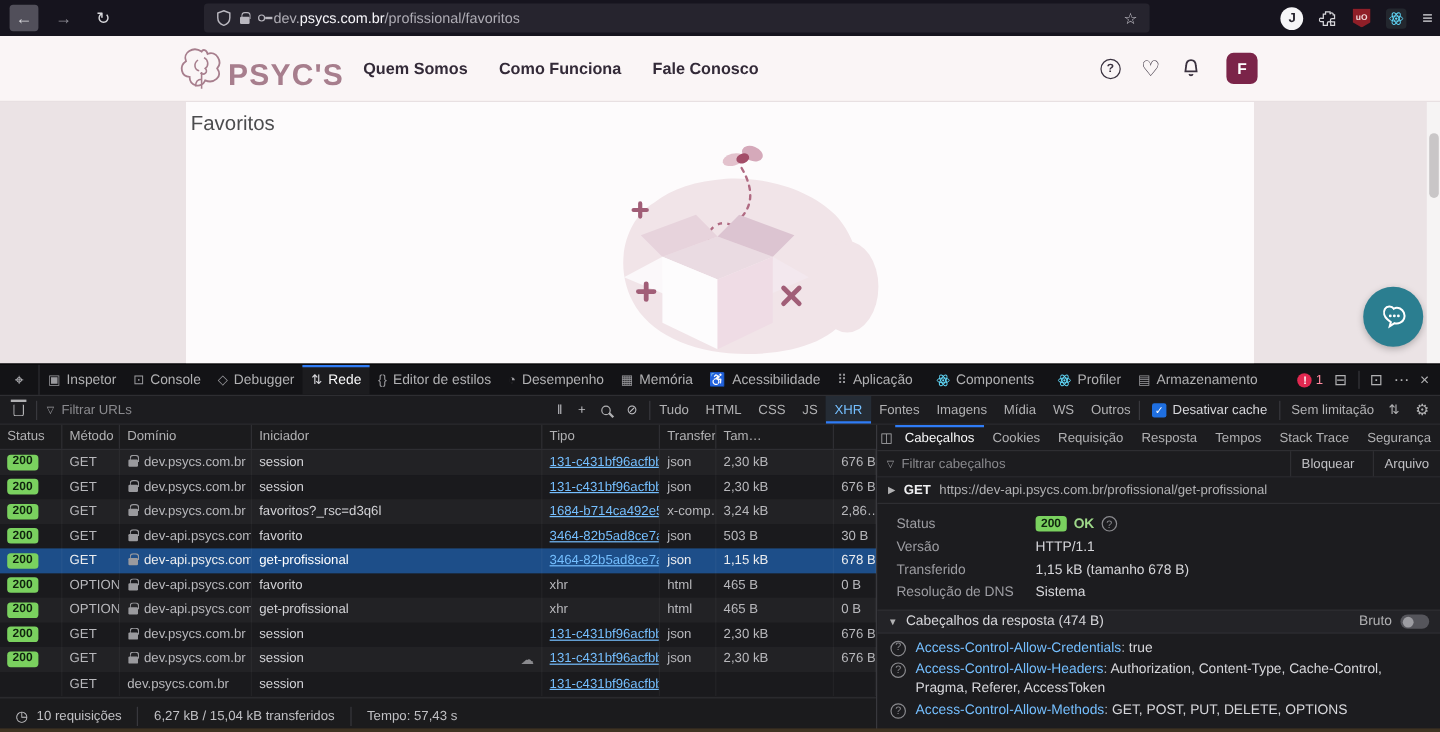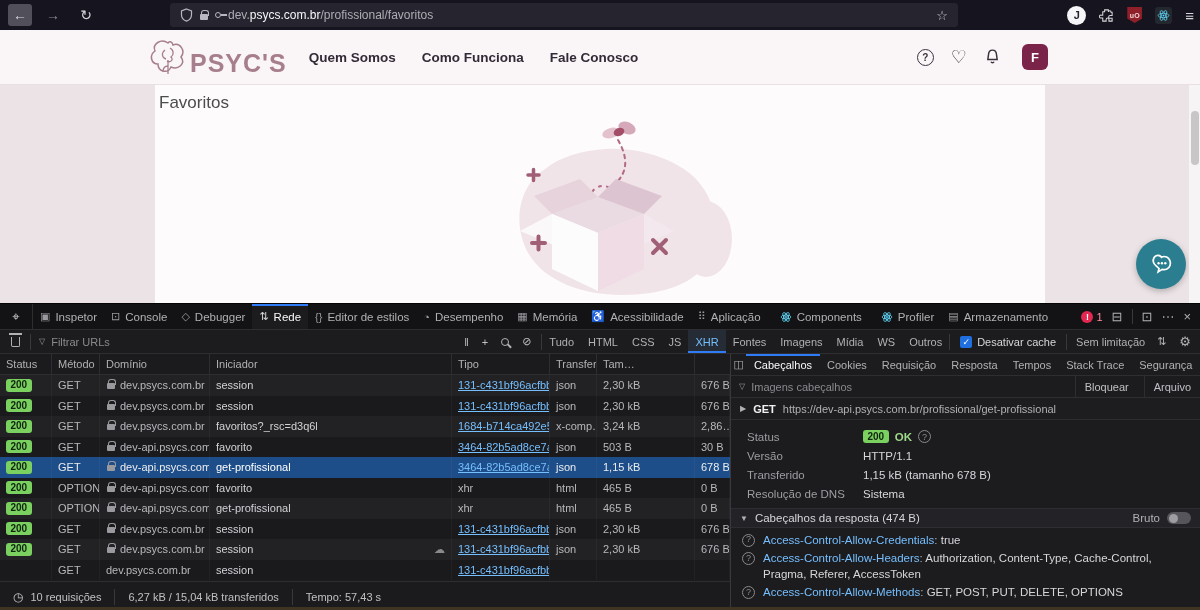--- a/index.html
+++ b/index.html
@@ -24,21 +24,21 @@
   .ext-icons { position:absolute; right:6px; top:0; height:30px; display:flex; align-items:center; gap:13px; }
   .ext-avatar { width:19px; height:19px; border-radius:50%; background:#f5f5f7; color:#26242e; font-size:11px; font-weight:bold; display:flex; align-items:center; justify-content:center; }
   .ublock { width:15px; height:16px; background:#8f1f28; clip-path:polygon(0 0,100% 0,100% 72%,50% 100%,0 72%); display:flex; align-items:center; justify-content:center; color:#f0d9da; font-size:7px; font-weight:bold; }
   .react-ext { width:17px; height:17px; background:#23272e; border-radius:3px; display:flex; align-items:center; justify-content:center; }
   .menu-icon { color:#d7d7db; font-size:15px; }
 
   
   .site-header { position:absolute; top:30px; left:0; right:0; height:55px; background:#faf5f6; border-bottom:1px solid #e8e0e2; display:flex; align-items:center; padding-left:148px; }
   .logo { display:flex; align-items:center; gap:2px; }
   .logo-text { font-size:25px; font-weight:bold; letter-spacing:1px; color:#a77e8d;margin-top:13px; }
-  .site-nav { display:flex; gap:26px; margin-left:22px; }
+  .site-nav { display:flex; gap:26px; margin-left:16px; }
   .nav-item { font-size:13.5px; font-weight:bold; color:#332a38; }
   .hdr-right { position:absolute; right:152px; display:flex; align-items:center; gap:17px; }
   .help-circle { width:17px; height:17px; border:1.6px solid #3a313f; border-radius:50%; color:#3a313f; font-size:10px; font-weight:bold; display:flex; align-items:center; justify-content:center; }
   .heart-glyph { font-size:18px; color:#3a313f; line-height:1; }
   .site-avatar { width:26px; height:26px; border-radius:6px; background:#7b2449; color:#fff; font-weight:bold; font-size:13px; display:flex; align-items:center; justify-content:center; margin-left:4px; }
 
   
   .page { position:absolute; top:85px; left:0; right:0; height:218px; background:#ebe3e5; overflow:hidden; }
   .card { position:absolute; left:155px; right:155px; top:0; bottom:-40px; background:#fdfbfc; }
   .page-title { position:absolute; left:4px; top:8px; font-size:17px; color:#4c4c4e; }
@@ -675,21 +675,21 @@
 
             <div class="d-tab">Tempos</div>
 
             <div class="d-tab">Stack Trace</div>
 
             <div class="d-tab">Segurança</div>
 
         </div>
         <div class="detail-filter">
           <span class="funnel">▽</span>
-          <span>Imagens cabeçalhos</span>
+          <span>Filtrar cabeçalhos</span>
           <div class="df-spacer"></div>
           <div class="df-btn">Bloquear</div>
           <div class="df-btn">Arquivo</div>
         </div>
         <div class="req-line">
           <span class="twisty">▶</span>
           <span class="req-method">GET</span>
           <span class="req-url">https://dev-api.psycs.com.br/profissional/get-profissional</span>
         </div>
         <div class="summary">

